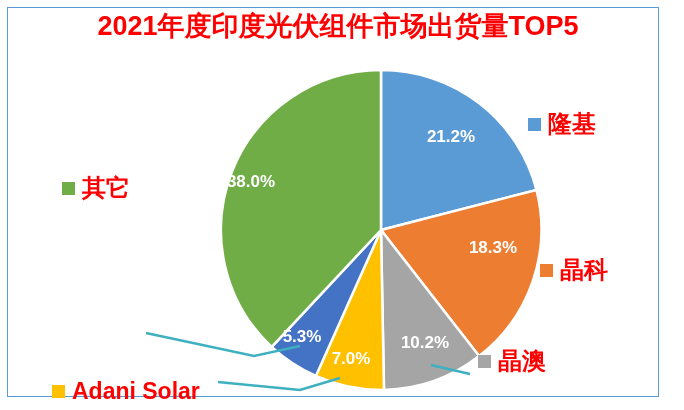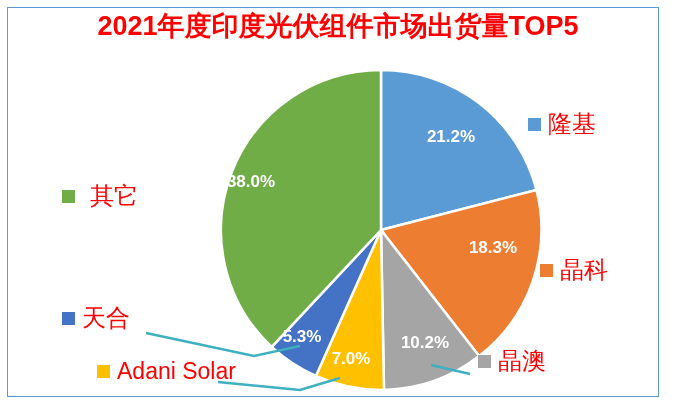--- a/index.html
+++ b/index.html
@@ -74,31 +74,31 @@
   .legend-swatch {
     width: 13px;
     height: 13px;
     display: inline-block;
     margin-right: 7px;
     flex: none;
   }
   .legend-text {
     color: #FF0000;
     font-size: 24px;
-    font-weight: normal;
+    font-weight: bold;
     line-height: 1;
     font-family: "Liberation Sans", "DejaVu Sans", sans-serif;
   }
   .legend-text.latin { font-size: 23px; }
   #legend-longi     { left: 528px; top: 112px; }
   #legend-jinko     { left: 540px; top: 258px; text-align: right; }
   #legend-jinao     { left: 478px; top: 349px; }
-  #legend-others    { left: 62px;  top: 184px; gap: 8px; }
+  #legend-others    { left: 62px;  top: 176px; }
   #legend-trina     { left: 62px;  top: 306px; }
-  #legend-adani     { left: 52px;  top: 360px; margin-left: 45px; }
+  #legend-adani     { left: 52px;  top: 380px; }
 </style>
 </head>
 <body>
 
 <div id="root">
 
   <div id="frame"></div>
 
   <div id="chart-title">2021年度印度光伏组件市场出货量TOP5</div>
 
@@ -145,23 +145,19 @@
   <div class="legend-item" id="legend-jinao">
     <span class="legend-swatch" style="background:#A5A5A5"></span>
     <span class="legend-text">晶澳</span>
   </div>
 
   <div class="legend-item" id="legend-others">
     <span class="legend-swatch" style="background:#70AD47"></span>
     <span class="legend-text">其它</span>
   </div>
 
-  <div class="legend-item" id="legend-trina">
-    <span class="legend-swatch" style="background:#4472C4"></span>
-    <span class="legend-text">天合</span>
-  </div>
 
   <div class="legend-item" id="legend-adani">
     <span class="legend-swatch" style="background:#FFC000"></span>
     <span class="legend-text latin">Adani Solar</span>
   </div>
 
 </div>
 
 </body></html>

